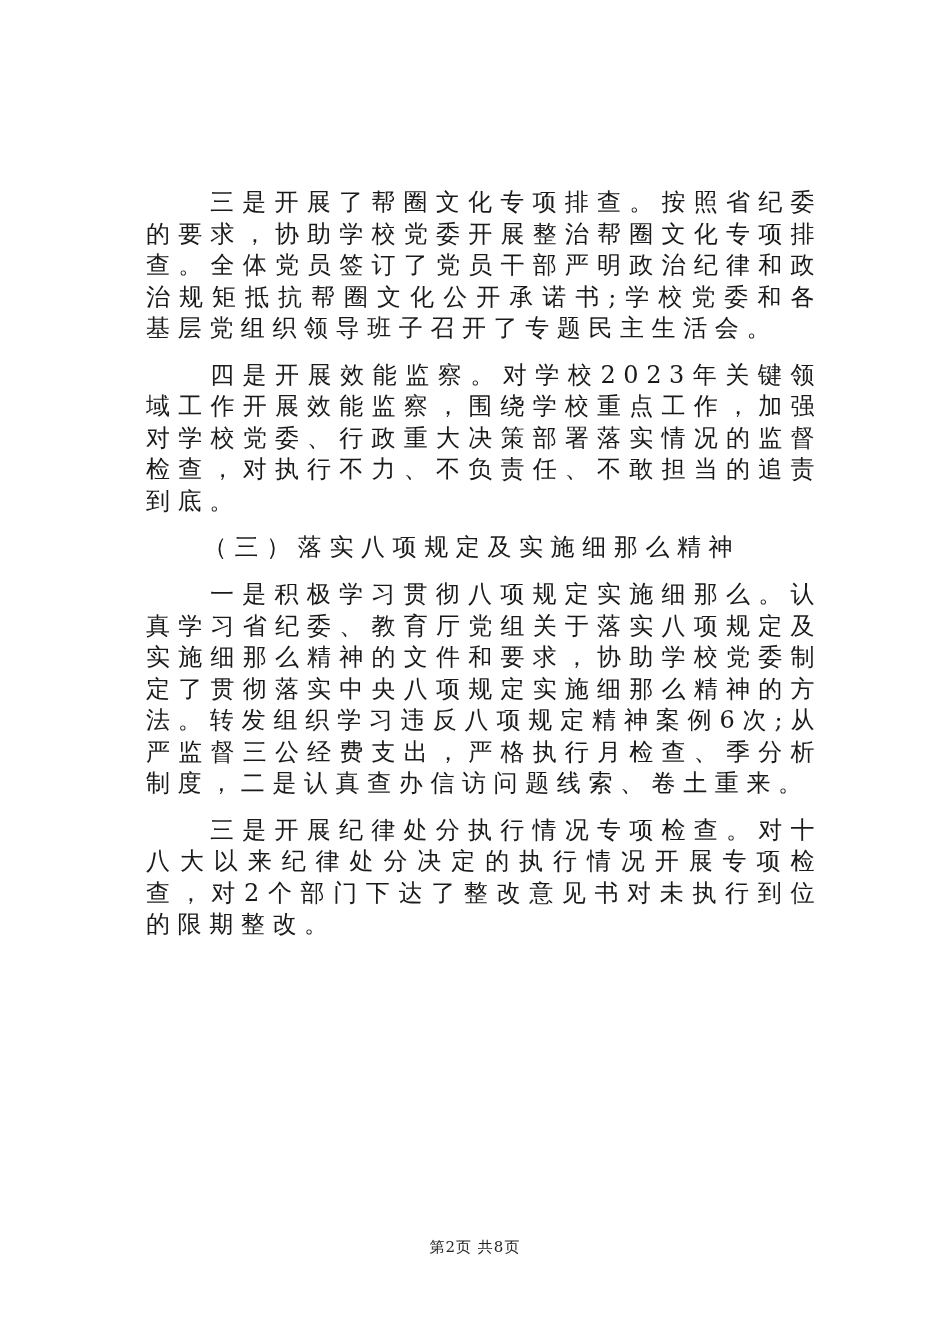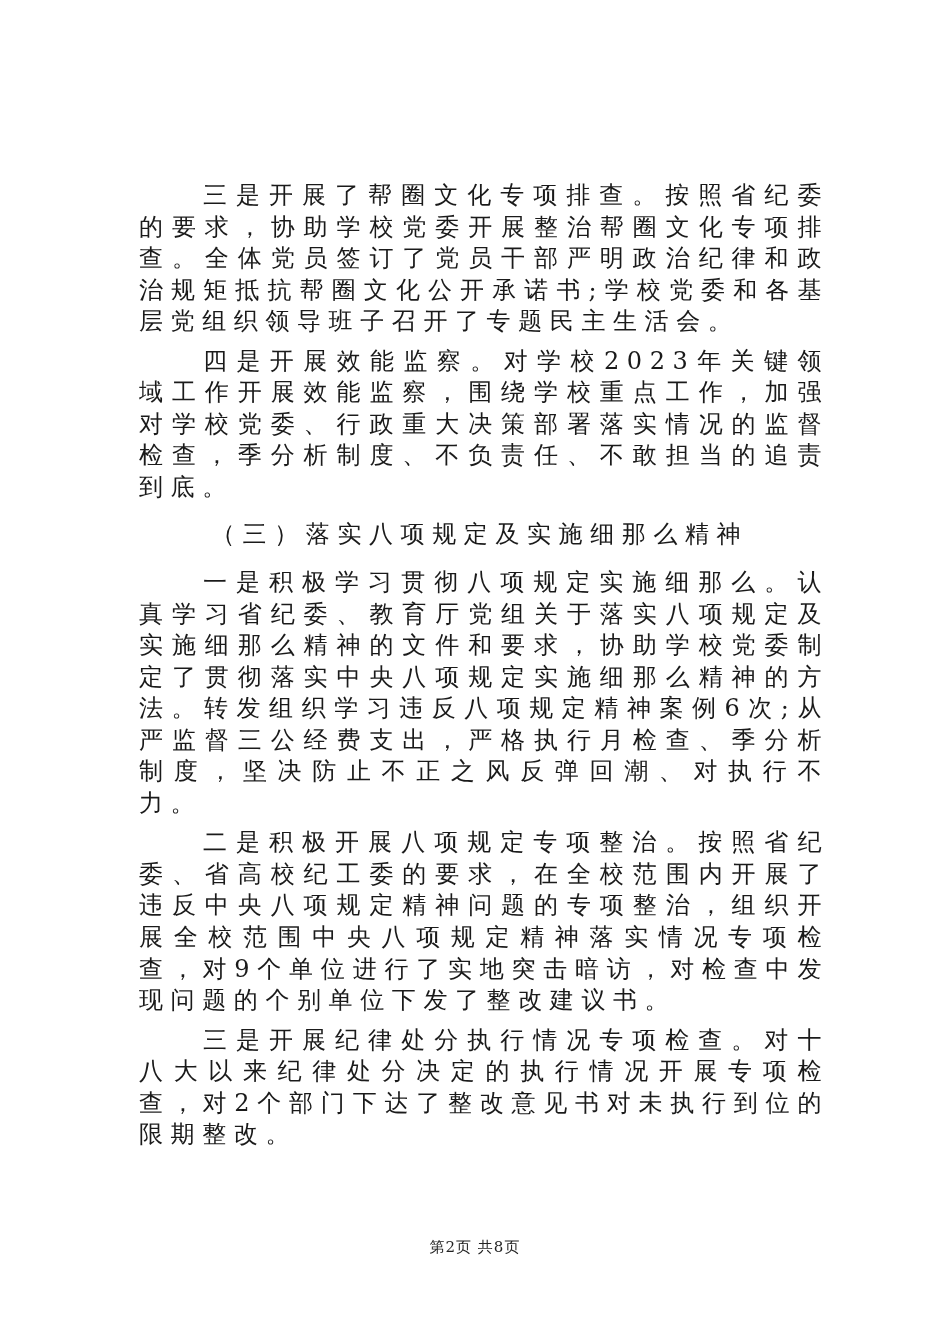--- a/index.html
+++ b/index.html
@@ -13,40 +13,39 @@
     top: 172px;
     width: 706px;
     font-family: "DejaVu Serif", "Liberation Serif", serif;
     font-size: 24px;
     line-height: 31.55px;
     color: #1a1a1a;
     letter-spacing: 7.6px;
     text-align: justify;
     text-justify: inter-character;
   }
-  .para { margin: 8px; text-indent: 64px; word-break: break-all; }
-  .heading { margin: 16px; text-indent: 64px; }
+  .para { margin: 15px; text-indent: 64px; word-break: break-all; }
+  .heading { margin: 8px; text-indent: 64px; }
   .footer {
     position: absolute;
     left: 0; width: 950px;
     top: 1238px;
     text-align: center;
     font-family: "DejaVu Serif", "Liberation Serif", serif;
     font-size: 15px;
     color: #222;
     letter-spacing: 1px;
   }
 </style>
 </head>
 <body>
 
 <div class="page">
   <div class="content">
     <p class="para">三是开展了帮圈文化专项排查。按照省纪委的要求，协助学校党委开展整治帮圈文化专项排查。全体党员签订了党员干部严明政治纪律和政治规矩抵抗帮圈文化公开承诺书;学校党委和各基层党组织领导班子召开了专题民主生活会。</p>
-    <p class="para">四是开展效能监察。对学校2023年关键领域工作开展效能监察，围绕学校重点工作，加强对学校党委、行政重大决策部署落实情况的监督检查，季分析制度、不负责任、不敢担当的追责到底。</p>
+    <p class="para">四是开展效能监察。对学校2023年关键领域工作开展效能监察，围绕学校重点工作，加强对学校党委、行政重大决策部署落实情况的监督检查，对执行不力、不负责任、不敢担当的追责到底。</p>
     <p class="heading">（三）落实八项规定及实施细那么精神</p>
-    <p class="para">一是积极学习贯彻八项规定实施细那么。认真学习省纪委、教育厅党组关于落实八项规定及实施细那么精神的文件和要求，协助学校党委制定了贯彻落实中央八项规定实施细那么精神的方法。转发组织学习违反八项规定精神案例6次;从严监督三公经费支出，严格执行月检查、季分析制度，坚决防止不正之风反弹回潮、对执行不力。</p>
-    <p class="para">二是积极开展八项规定专项整治。按照省纪委、省高校纪工委的要求，在全校范围内开展了违反中央八项规定精神问题的专项整治，组织开展全校范围中央八项规定精神落实情况专项检查，对9个单位进行了实地突击暗访，对检查中发现问题的个别单位下发了整改建议书。</p>
+    <p class="para">一是积极学习贯彻八项规定实施细那么。认真学习省纪委、教育厅党组关于落实八项规定及实施细那么精神的文件和要求，协助学校党委制定了贯彻落实中央八项规定实施细那么精神的方法。转发组织学习违反八项规定精神案例6次;从严监督三公经费支出，严格执行月检查、季分析制度，二是认真查办信访问题线索、卷土重来。</p>
     <p class="para">三是开展纪律处分执行情况专项检查。对十八大以来纪律处分决定的执行情况开展专项检查，对2个部门下达了整改意见书对未执行到位的限期整改。</p>
 
   </div>
   <div class="footer">第2页 共8页</div>
 </div>
 
 </body></html>

